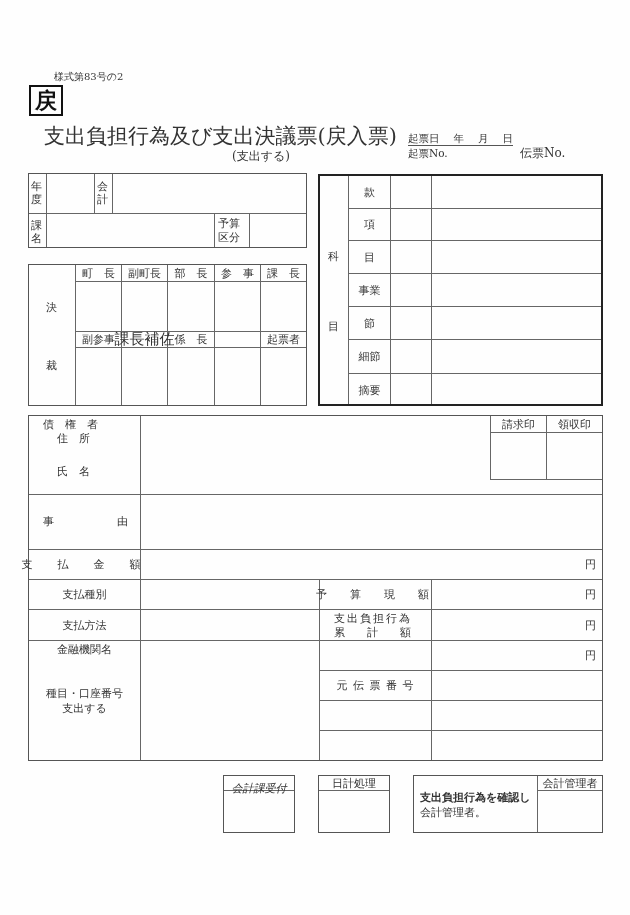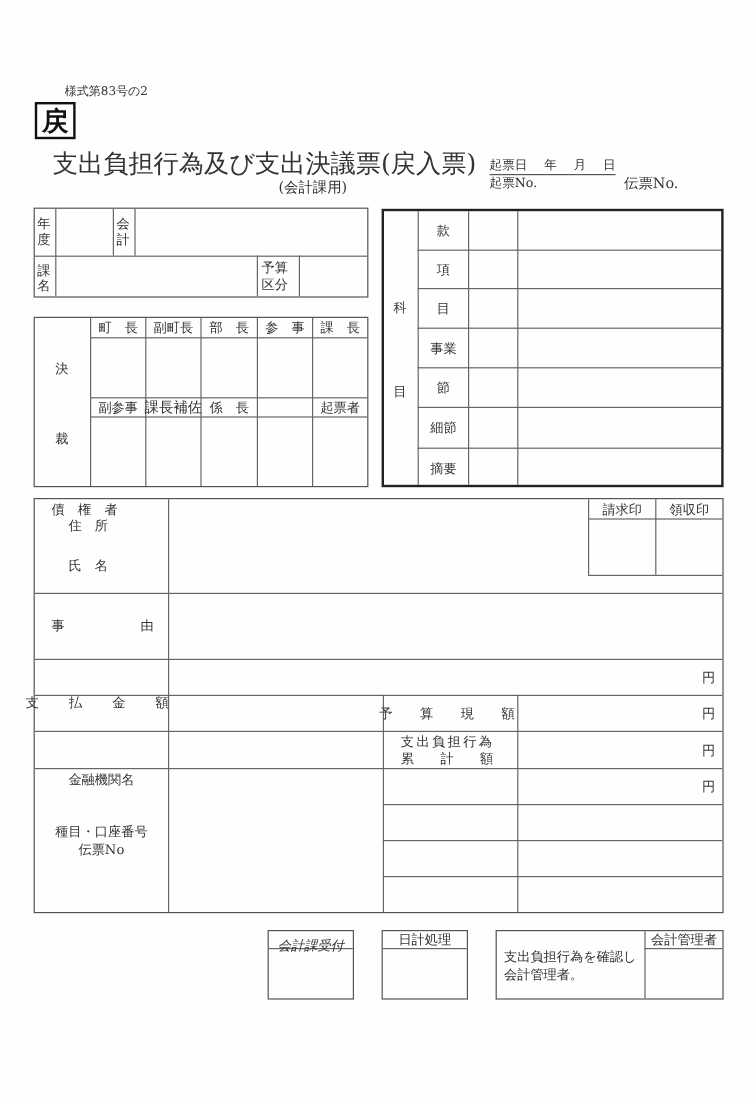--- a/index.html
+++ b/index.html
@@ -11,21 +11,21 @@
   .hl { position:absolute; height:1px; background:#666; }
   .vl { position:absolute; width:1px; background:#666; }
   .cc { position:absolute; display:flex; align-items:center; justify-content:center; text-align:center; }
 </style>
 </head>
 <body>
 
 <div class="abs t" style="left:29px;top:70px;font-size:10px;margin-left:25px;">様式第83号の2</div>
 <div class="abs cc" style="left:29px;top:85px;width:34px;height:31px;border:2px solid #111;box-sizing:border-box;font-family:'DejaVu Sans',sans-serif;font-weight:bold;font-size:22px;color:#111;">戻</div>
 <div class="abs" style="left:44px;top:123px;font-size:21px;line-height:26px;color:#333;white-space:nowrap;"><span>支出負担行為及び支出決議票</span><span>(戻入票)</span></div>
-<div class="abs t" style="left:232px;top:150px;font-size:12px;">(会計課用)</div>
+<div class="abs t" style="left:232px;top:150px;font-size:12px;">(支出する)</div>
 
 <div class="abs t" style="left:408px;top:132px;width:105px;border-bottom:1px solid #555;display:flex;justify-content:space-between;font-size:10.5px;">
   <span>起票日</span>
   <span>年</span>
   <span>月</span>
   <span>日</span>
 </div>
 <div class="abs t" style="left:408px;top:147px;font-size:10.5px;">起票No.</div>
 <div class="abs t" style="left:520px;top:147px;font-size:12px;">伝票No.</div>
 
@@ -64,21 +64,21 @@
   <div class="cc t" style="left:186px;top:1px;width:45px;height:15px;">参　事</div>
   <div class="cc t" style="left:232px;top:1px;width:45px;height:15px;">課　長</div>
 
   <div class="abs" style="left:47px;top:17px;width:45px;height:49px;"></div>
   <div class="abs" style="left:93px;top:17px;width:45px;height:49px;"></div>
   <div class="abs" style="left:139px;top:17px;width:46px;height:49px;"></div>
   <div class="abs" style="left:186px;top:17px;width:45px;height:49px;"></div>
   <div class="abs" style="left:232px;top:17px;width:45px;height:49px;"></div>
 
   <div class="cc t" style="left:47px;top:67px;width:45px;height:15px;">副参事</div>
-  <div class="cc t" style="left:93px;top:67px;width:45px;height:15px;font-size:12px;">課長補佐</div>
+  <div class="cc t" style="left:93px;top:67px;width:45px;height:15px;font-size:15px;">課長補佐</div>
   <div class="cc t" style="left:139px;top:67px;width:46px;height:15px;">係　長</div>
   <div class="cc t" style="left:186px;top:67px;width:45px;height:15px;"></div>
   <div class="cc t" style="left:232px;top:67px;width:45px;height:15px;">起票者</div>
 
   <div class="abs" style="left:47px;top:83px;width:45px;height:57px;"></div>
   <div class="abs" style="left:93px;top:83px;width:45px;height:57px;"></div>
   <div class="abs" style="left:139px;top:83px;width:46px;height:57px;"></div>
   <div class="abs" style="left:186px;top:83px;width:45px;height:57px;"></div>
   <div class="abs" style="left:232px;top:83px;width:45px;height:57px;"></div>
 </div>
@@ -148,61 +148,64 @@
   <div class="abs" style="left:112px;top:0;width:349px;height:78px;"></div>
   <div class="cc t" style="left:462px;top:0;width:55px;height:16px;">請求印</div>
   <div class="cc t" style="left:518px;top:0;width:55px;height:16px;">領収印</div>
   <div class="abs" style="left:462px;top:17px;width:55px;height:46px;"></div>
   <div class="abs" style="left:518px;top:17px;width:55px;height:46px;"></div>
 
   <div class="abs t" style="left:14px;top:99px;">事</div>
   <div class="abs t" style="left:88px;top:99px;">由</div>
   <div class="abs" style="left:112px;top:79px;right:0;height:54px;"></div>
 
-  <div class="cc t" style="left:0;top:134px;width:111px;height:29px;letter-spacing:7px;margin-top:21px;">支　払　金　額</div>
+  <div class="cc t" style="left:0;top:134px;width:111px;height:29px;letter-spacing:7px;">支　払　金　額</div>
   <div class="abs" style="left:112px;top:134px;right:0;height:29px;"></div>
   <div class="abs t" style="right:6px;top:142px;">円</div>
 
+  <div class="cc t" style="left:0;top:164px;width:111px;height:29px;">支払種別</div>
   <div class="abs" style="left:112px;top:164px;width:178px;height:29px;"></div>
+  <div class="cc t" style="left:0;top:194px;width:111px;height:30px;">支払方法</div>
   <div class="abs" style="left:112px;top:194px;width:178px;height:30px;"></div>
 
   <div class="cc t" style="left:0;top:225px;width:111px;height:16px;">金融機関名</div>
   <div class="cc t" style="left:0;top:270px;width:111px;height:14px;">種目・口座番号</div>
-  <div class="cc t" style="left:0;top:285px;width:111px;height:14px;">伝票No</div>
+  <div class="cc t" style="left:0;top:285px;width:111px;height:14px;">支出する</div>
   <div class="abs" style="left:112px;top:225px;width:178px;height:119px;"></div>
 
   <div class="cc t" style="left:291px;top:164px;width:111px;height:29px;letter-spacing:6px;">予　算　現　額</div>
   <div class="abs" style="left:403px;top:164px;right:0;height:29px;"></div>
   <div class="abs t" style="right:6px;top:172px;">円</div>
 
   <div class="abs t" style="left:305px;top:196px;letter-spacing:2px;">支出負担行為</div>
   <div class="abs t" style="left:305px;top:210px;">累　　計　　額</div>
   <div class="abs" style="left:403px;top:194px;right:0;height:30px;"></div>
   <div class="abs t" style="right:6px;top:203px;">円</div>
 
   <div class="abs" style="left:403px;top:225px;right:0;height:29px;"></div>
   <div class="abs t" style="right:6px;top:233px;">円</div>
 
+  <div class="cc t" style="left:291px;top:255px;width:111px;height:29px;letter-spacing:1px;">元 伝 票 番 号</div>
   <div class="abs" style="left:403px;top:255px;right:0;height:29px;"></div>
 
   <div class="abs" style="left:403px;top:285px;right:0;height:29px;"></div>
 
   <div class="abs" style="left:403px;top:315px;right:0;height:29px;"></div>
 </div>
 
 <div class="abs b" style="left:223px;top:775px;width:72px;height:58px;">
   <div class="hl" style="left:0;right:0;top:14px;"></div>
   <div class="cc t" style="left:0;top:5px;right:0;height:14px;font-style:italic;">会計課受付</div>
   <div class="abs" style="left:0;right:0;top:15px;bottom:0;"></div>
 </div>
 <div class="abs b" style="left:318px;top:775px;width:72px;height:58px;">
   <div class="hl" style="left:0;right:0;top:14px;"></div>
   <div class="cc t" style="left:0;top:0;right:0;height:14px;">日計処理</div>
   <div class="abs" style="left:0;right:0;top:15px;bottom:0;"></div>
 </div>
 <div class="abs b" style="left:413px;top:775px;width:190px;height:58px;">
   <div class="vl" style="left:123px;top:0;bottom:0;"></div>
   <div class="hl" style="left:123px;right:0;top:14px;"></div>
-  <div class="abs t" style="left:6px;top:15px;">支出負担行為を確認し</div>
+  <div class="abs t" style="left:6px;top:15px;font-weight:bold;">支出負担行為を確認し</div>
   <div class="abs t" style="left:6px;top:30px;">会計管理者。</div>
   <div class="cc t" style="left:124px;top:0;right:0;height:14px;text-align:right;">会計管理者</div>
   <div class="abs" style="left:124px;right:0;top:15px;bottom:0;"></div>
 </div>
 
 </body></html>

